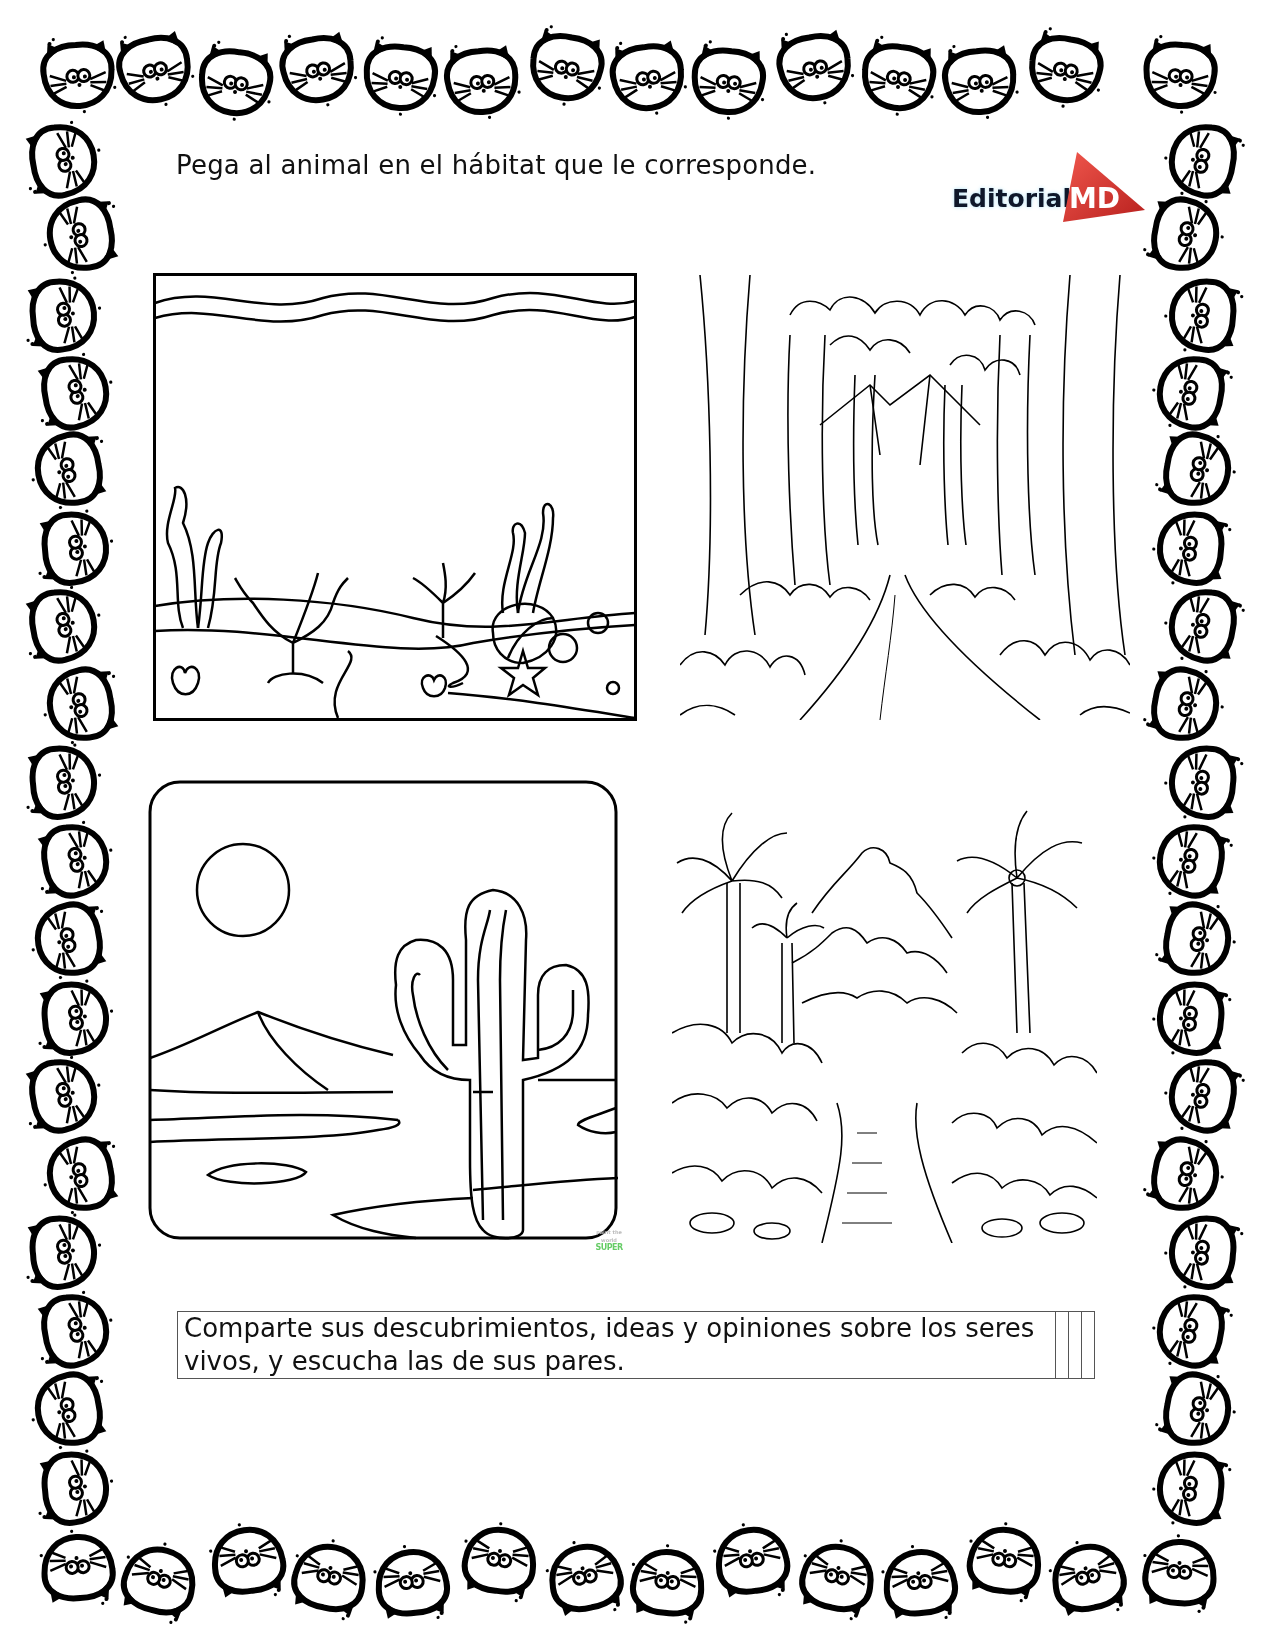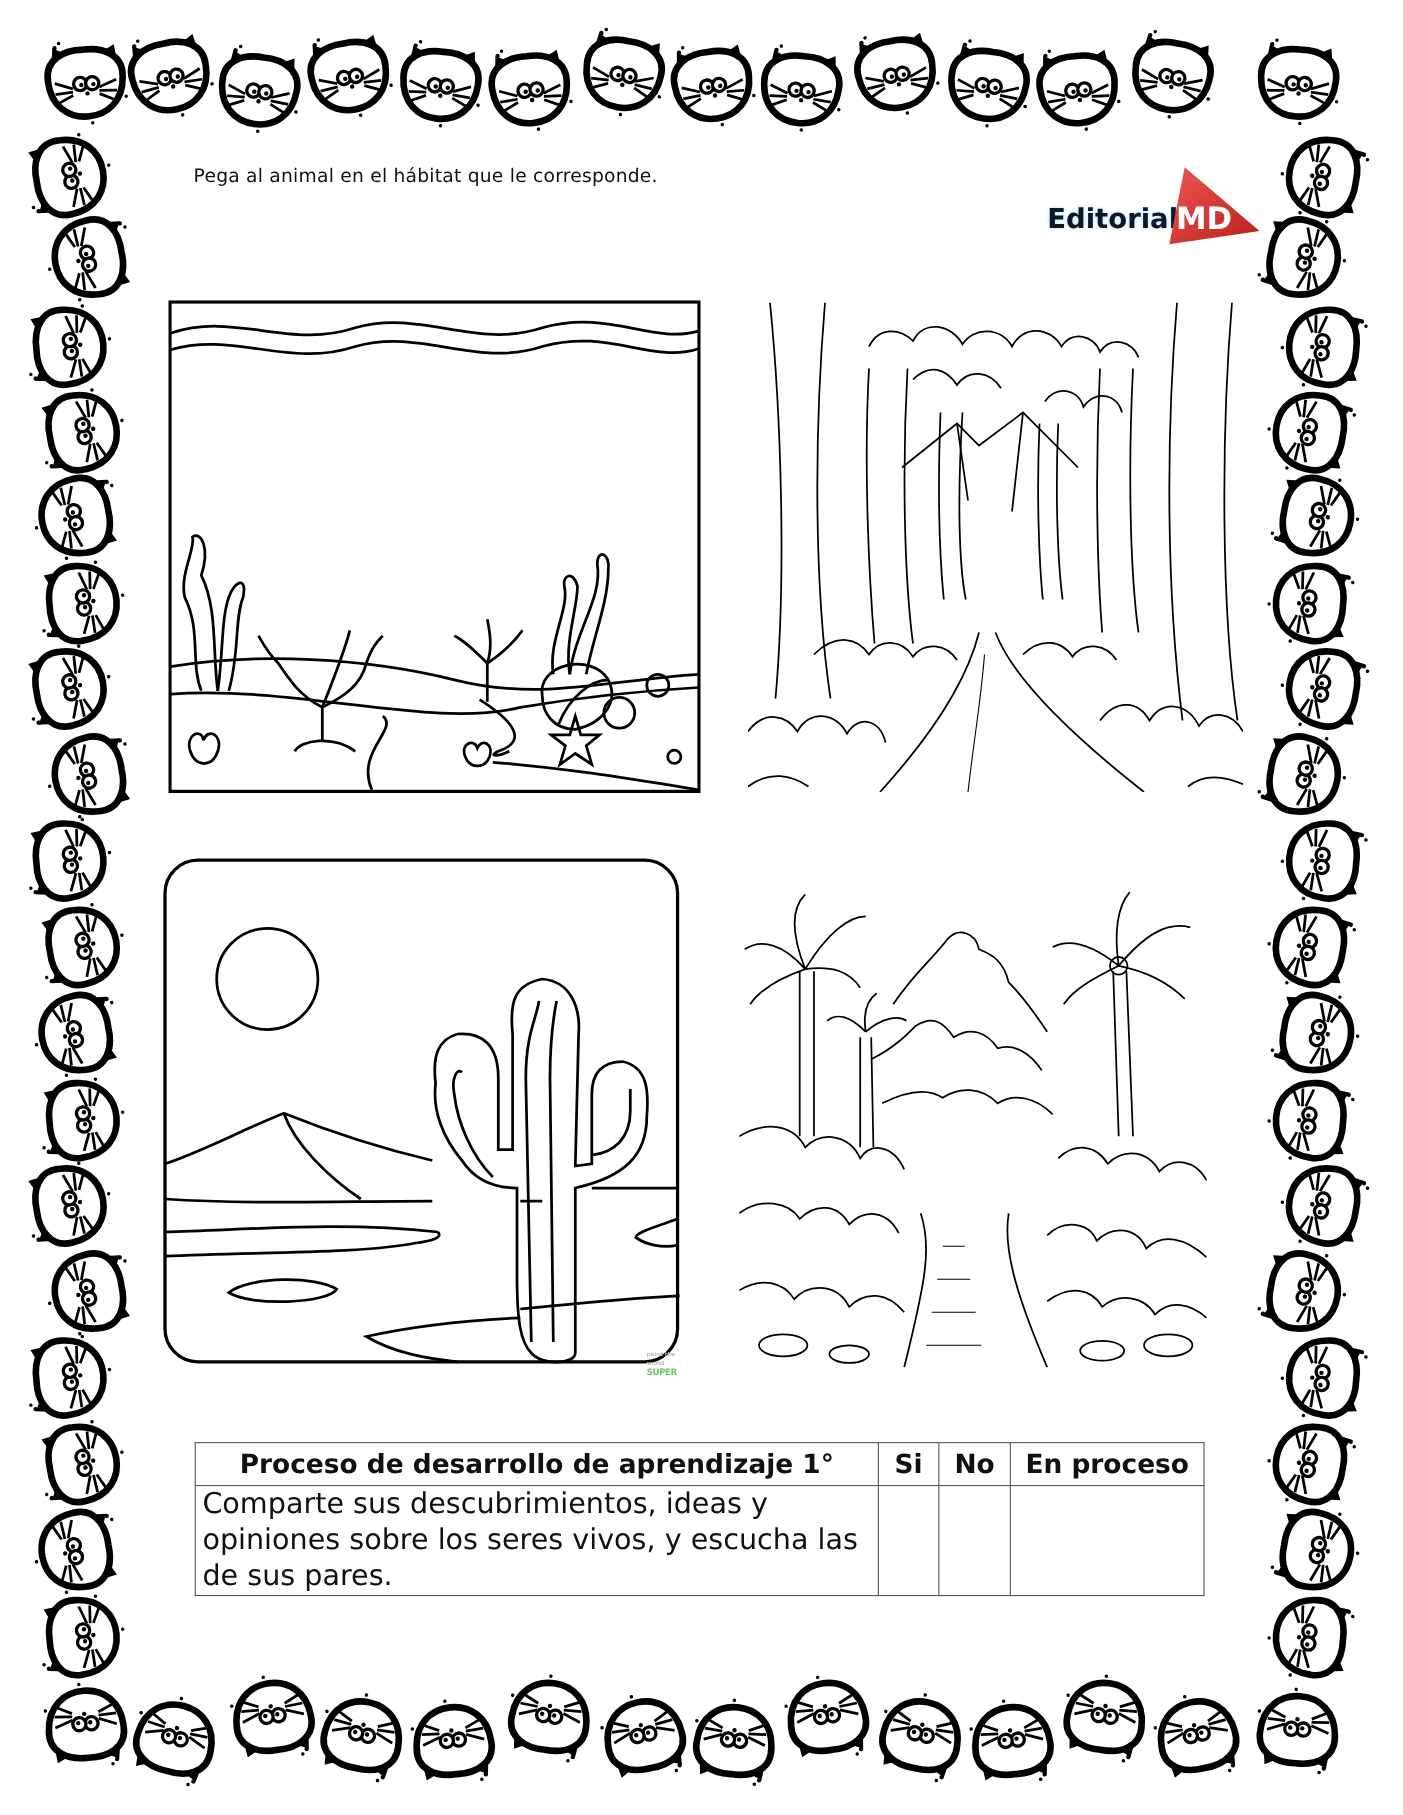--- a/index.html
+++ b/index.html
@@ -1,24 +1,24 @@
 <!DOCTYPE html>
 <html><head>
 <meta charset="utf-8">
 <style>
   html, body { margin:0; padding:0; background:#ffffff; }
   body { width:1275px; height:1650px; position:relative; overflow:hidden; font-family:"DejaVu Sans", sans-serif; color:#111; }
   .border-layer { position:absolute; left:0; top:0; width:1275px; height:1650px; pointer-events:none; }
-  .title { position:absolute; left:176px; top:150px; font-size:17px; font-weight:400; letter-spacing:0.2px; color:#111; font-family:"DejaVu Sans", sans-serif; }
+  .title { position:absolute; left:176px; top:150px; font-size:26px; font-weight:400; letter-spacing:0.2px; color:#111; font-family:"DejaVu Sans", sans-serif; }
   .logo { position:absolute; left:950px; top:150px; width:200px; height:80px; }
   .logo-text { position:absolute; left:2px; top:34px; font-family:"DejaVu Sans", sans-serif; font-weight:700; font-size:25px; color:#0f172a; text-shadow:0 0 4px #bfe7f7, 0 0 2px #d9f2fb; }
   .logo-mark { position:absolute; left:105px; top:0; width:95px; height:80px; }
   .panel { position:absolute; }
   .panel svg { display:block; }
-  .watermark { position:absolute; left:588px; top:1228px; width:42px; height:20px; font-size:8px; font-weight:700; line-height:8px; text-align:left; color:#9ad; font-family:"DejaVu Sans", sans-serif; }
+  .watermark { position:absolute; left:588px; top:1228px; width:42px; height:20px; font-size:8px; font-weight:700; line-height:8px; text-align:center; color:#9ad; font-family:"DejaVu Sans", sans-serif; }
   .watermark .w1 { font-size:5px; color:#bbb; }
   .watermark .w2 { color:#6c6; letter-spacing:-0.5px; }
   table.eval { position:absolute; left:177px; top:1311px; width:918px; border-collapse:collapse; font-family:"DejaVu Sans", sans-serif; }
   table.eval td, table.eval th { border:1.5px solid #555; padding:0 6px; }
   .eval-title { height:38px; font-size:24px; font-weight:700; text-align:center; }
   .eval-head th { height:38px; font-size:24px; font-weight:700; text-align:center; white-space:nowrap; }
   .eval-row td { height:66px; font-size:26px; line-height:33px; vertical-align:top; }
   .col-main { width:608px; }
   .col-si { width:42px; }
   .col-no { width:52px; }
@@ -268,26 +268,20 @@
 
     <ellipse cx="40" cy="420" rx="22" ry="10"></ellipse>
     <ellipse cx="100" cy="428" rx="18" ry="8"></ellipse>
     <ellipse cx="330" cy="425" rx="20" ry="9"></ellipse>
     <ellipse cx="390" cy="420" rx="22" ry="10"></ellipse>
   </svg>
 </div>
 
 <table class="eval">
   <tbody>
-  <tr class="eval-head">
-    <th class="col-main">Proceso de desarrollo de aprendizaje 1°</th>
-    <th class="col-si">Si</th>
-    <th class="col-no">No</th>
-    <th>En proceso</th>
-  </tr>
   <tr class="eval-row">
     <td>Comparte sus descubrimientos, ideas y opiniones sobre los seres vivos, y escucha las de sus pares.</td>
     <td></td>
     <td></td>
     <td></td>
   </tr>
 </tbody>
   </table>
 
 </body></html>

